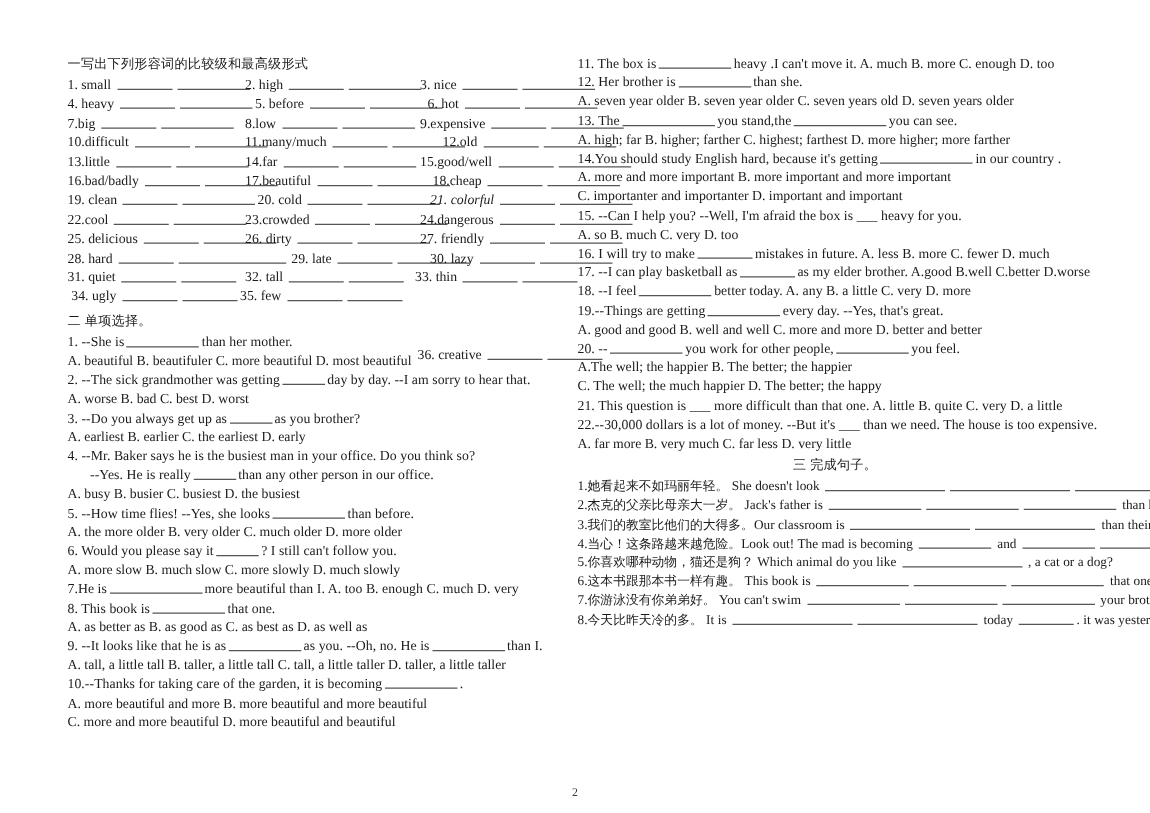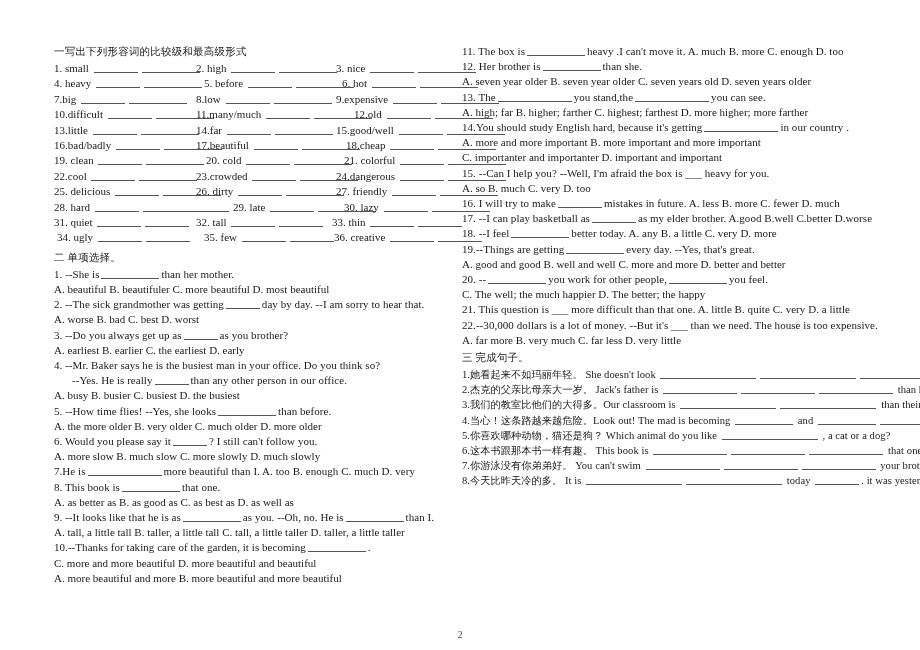--- a/index.html
+++ b/index.html
@@ -24,21 +24,21 @@
   .col-right{left:462px;width:412px;}
 
   .heading{
     font-size:11.5px;
     line-height:15px;
     margin:0 0 2px 0;
     white-space:nowrap;
     letter-spacing:0.2px;
   }
   .heading-cn{
-    font-family:Liberation Serif, serif;
+    font-family:Liberation Sans, sans-serif;
     font-size:10.5px;
   }
 
   .line{
     font-size:11px;
     line-height:15.2px;
     white-space:nowrap;
     margin:0;
     letter-spacing:0.05px;
   }
@@ -139,21 +139,21 @@
 
     <div class="grid-row">
       <span class="cell c1"><span>16.</span><span>bad/badly</span> <span class="blank b-md"></span><span class="blank b-lg"></span></span>
       <span class="cell c2"><span>17.</span><span>beautiful</span> <span class="blank b-md"></span><span class="blank b-lg"></span></span>
       <span class="cell c3" style="left:292px;"><span>18.</span><span>cheap</span> <span class="blank b-md"></span><span class="blank b-lg"></span></span>
     </div>
 
     <div class="grid-row">
       <span class="cell c1"><span>19.</span> <span>clean</span> <span class="blank b-md"></span><span class="blank b-lg"></span></span>
       <span class="cell c2" style="left:152px;"><span>20.</span> <span>cold</span> <span class="blank b-md"></span><span class="blank b-lg"></span></span>
-      <span class="cell c3" style="left:290px;"><span>21.</span> <span>colorful</span> <span class="blank b-md"></span><span class="blank b-lg"></span></span>
+      <span class="cell c3" style="left:290px;font-style:italic;"><span>21.</span> <span>colorful</span> <span class="blank b-md"></span><span class="blank b-lg"></span></span>
     </div>
 
     <div class="grid-row">
       <span class="cell c1"><span>22.</span><span>cool</span> <span class="blank b-md"></span><span class="blank b-lg"></span></span>
       <span class="cell c2"><span>23.</span><span>crowded</span> <span class="blank b-md"></span><span class="blank b-lg"></span></span>
       <span class="cell c3" style="left:282px;"><span>24.</span><span>dangerous</span> <span class="blank b-md"></span><span class="blank b-lg"></span></span>
     </div>
 
     <div class="grid-row">
       <span class="cell c1"><span>25.</span> <span>delicious</span> <span class="blank b-md"></span><span class="blank b-lg"></span></span>
@@ -168,22 +168,22 @@
     </div>
 
     <div class="grid-row">
       <span class="cell c1"><span>31.</span> <span>quiet</span> <span class="blank b-md"></span><span class="blank b-md"></span></span>
       <span class="cell c2"><span>32.</span> <span>tall</span> <span class="blank b-md"></span><span class="blank b-md"></span></span>
       <span class="cell c3" style="left:278px;"><span>33.</span> <span>thin</span> <span class="blank b-md"></span><span class="blank b-md"></span></span>
     </div>
 
     <div class="grid-row">
       <span class="cell c1" style="left:3px;"><span>34.</span> <span>ugly</span> <span class="blank b-md"></span><span class="blank b-md"></span></span>
-      <span class="cell c2" style="left:150px;"><span>35.</span> <span>few</span> <span class="blank b-md"></span><span class="blank b-md"></span></span>
-      <span class="cell c3" style="left:280px;"><span>36.</span> <span>creative</span> <span class="blank b-md"></span><span class="blank b-md"></span></span>
+      <span class="cell c2" style="left:138px;"><span>35.</span> <span>few</span> <span class="blank b-md"></span><span class="blank b-md"></span></span>
+      <span class="cell c3" style="left:280px;margin-top:47px;"><span>36.</span> <span>creative</span> <span class="blank b-md"></span><span class="blank b-md"></span></span>
     </div>
 
     <div class="heading heading-cn" style="margin-top:4px;">二 单项选择。</div>
 
     <div class="line"><span>1. --She is</span><span class="blank b-lg"></span><span>than her mother.</span></div>
     <div class="opts">A. beautiful        B. beautifuler        C. more beautiful        D. most beautiful</div>
 
     <div class="line"><span>2. --The sick grandmother was getting</span><span class="blank b-sm"></span><span>day by day.      --I am sorry to hear that.</span></div>
     <div class="opts">A. worse        B. bad        C. best        D. worst</div>
 
@@ -202,22 +202,22 @@
 
     <div class="line"><span>7.He is</span><span class="blank b-xl"></span><span>more beautiful than I.        A. too        B. enough        C. much        D. very</span></div>
 
     <div class="line"><span>8. This book is</span><span class="blank b-lg"></span><span>that one.</span></div>
     <div class="opts">A. as better as            B. as good as            C. as best as            D. as well as</div>
 
     <div class="line"><span>9. --It looks like that he is as</span><span class="blank b-lg"></span><span>as you.        --Oh, no. He is</span><span class="blank b-lg"></span><span>than I.</span></div>
     <div class="opts">A. tall, a little tall      B. taller, a little tall        C. tall, a little taller        D. taller, a little taller</div>
 
     <div class="line"><span>10.--Thanks for taking care of the garden, it is becoming</span><span class="blank b-lg"></span><span>.</span></div>
+    <div class="opts">A. more beautiful and more                  B. more beautiful and more beautiful</div>
     <div class="opts">C. more and more beautiful              D. more beautiful and beautiful</div>
-    <div class="opts">A. more beautiful and more                  B. more beautiful and more beautiful</div>
 
   </div>
 
   <div class="col col-right">
 
     <div class="line"><span>11. The box is</span><span class="blank b-lg"></span><span>heavy .I can't move it.        A. much      B. more      C. enough      D. too</span></div>
 
     <div class="line"><span>12. Her brother is</span><span class="blank b-lg"></span><span>than she.</span></div>
     <div class="opts">A. seven year older      B. seven year older        C. seven years old      D. seven years older</div>
 
@@ -234,28 +234,29 @@
     <div class="line"><span>16. I will try to make</span><span class="blank b-md"></span><span>mistakes in future.      A. less    B. more      C. fewer      D. much</span></div>
 
     <div class="line"><span>17. --I can play basketball as</span><span class="blank b-md"></span><span>as my elder brother. A.good    B.well    C.better    D.worse</span></div>
 
     <div class="line"><span>18. --I feel</span><span class="blank b-lg"></span><span>better today.        A. any          B. a little        C. very        D. more</span></div>
 
     <div class="line"><span>19.--Things are getting</span><span class="blank b-lg"></span><span>every day.        --Yes, that's great.</span></div>
     <div class="opts">A. good and good      B. well and well      C. more and more        D. better and better</div>
 
     <div class="line"><span>20. --</span><span class="blank b-lg"></span><span>you work for other people,</span><span class="blank b-lg"></span><span>you feel.</span></div>
+    <div class="opts">A.The well; the happier                      B. The better; the happier</div>
     <div class="opts">C. The well; the much happier              D. The better; the happy</div>
 
     <div class="line">21. This question is ___ more difficult than that one. A. little    B. quite    C. very    D. a little</div>
 
     <div class="line">22.--30,000 dollars is a lot of money. --But it's ___ than we need. The house is too expensive.</div>
     <div class="opts">A. far more            B. very much            C. far less            D. very little</div>
 
-    <div class="heading heading-cn" style="margin-top:2px;">三 完成句子。</div>
+    <div class="heading heading-cn" style="margin-top:2px;text-align:center;">三 完成句子。</div>
 
     <div class="line cn"><span>1.</span><span class="han">她看起来不如玛丽年轻。</span>  <span>She doesn't look</span> <span class="blank b-xxl"></span><span class="blank b-xxl"></span><span class="blank b-xxl"></span> </div>
 
     <div class="line cn"><span>2.</span><span class="han">杰克的父亲比母亲大一岁。</span>  <span>Jack's father is</span> <span class="blank b-xl"></span><span class="blank b-xl"></span><span class="blank b-xl"></span> <span>than her mother</span></div>
 
     <div class="line cn"><span>3.</span><span class="han">我们的教室比他们的大得多。</span><span>Our classroom is</span> <span class="blank b-xxl"></span><span class="blank b-xxl"></span> <span>than theirs.</span></div>
 
     <div class="line cn"><span>4.</span><span class="han">当心！这条路越来越危险。</span><span>Look out! The mad is becoming</span> <span class="blank b-lg"></span> <span>and</span> <span class="blank b-lg"></span><span class="blank b-md"></span></div>
 
     <div class="line cn"><span>5.</span><span class="han">你喜欢哪种动物，猫还是狗？</span>  <span>Which animal do you like</span> <span class="blank b-xxl"></span> <span>, a cat or a dog?</span></div>

